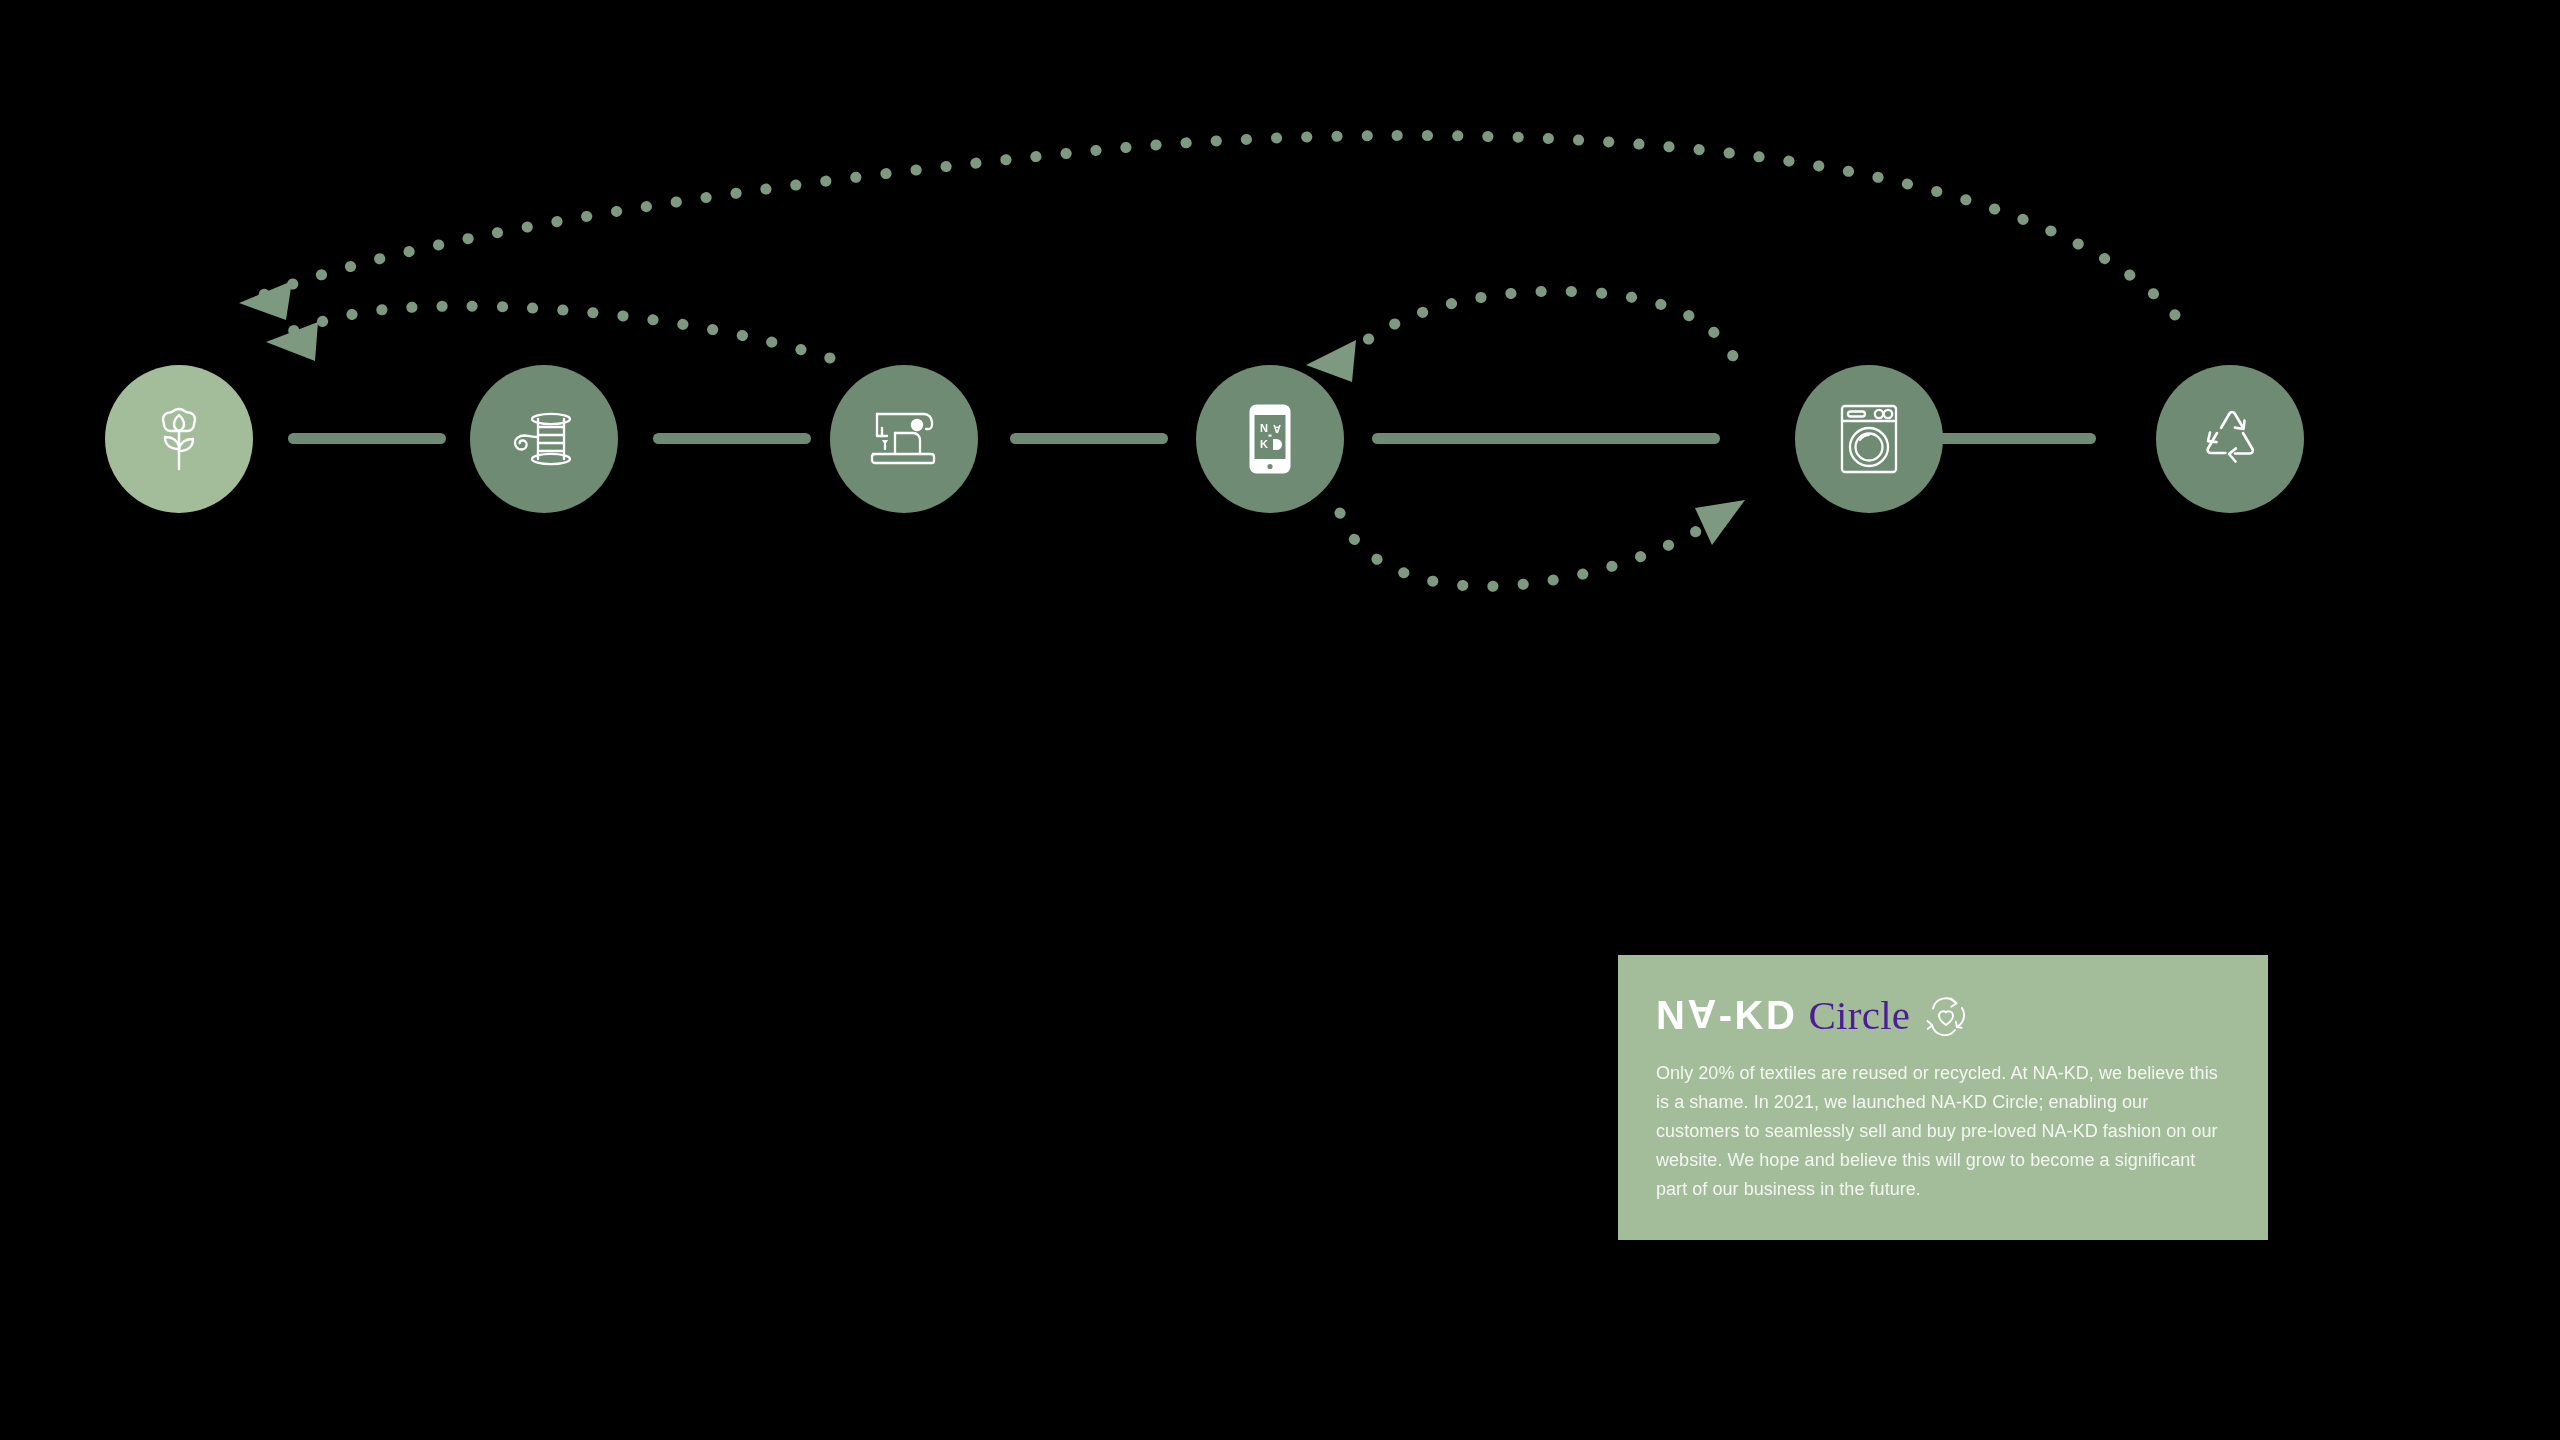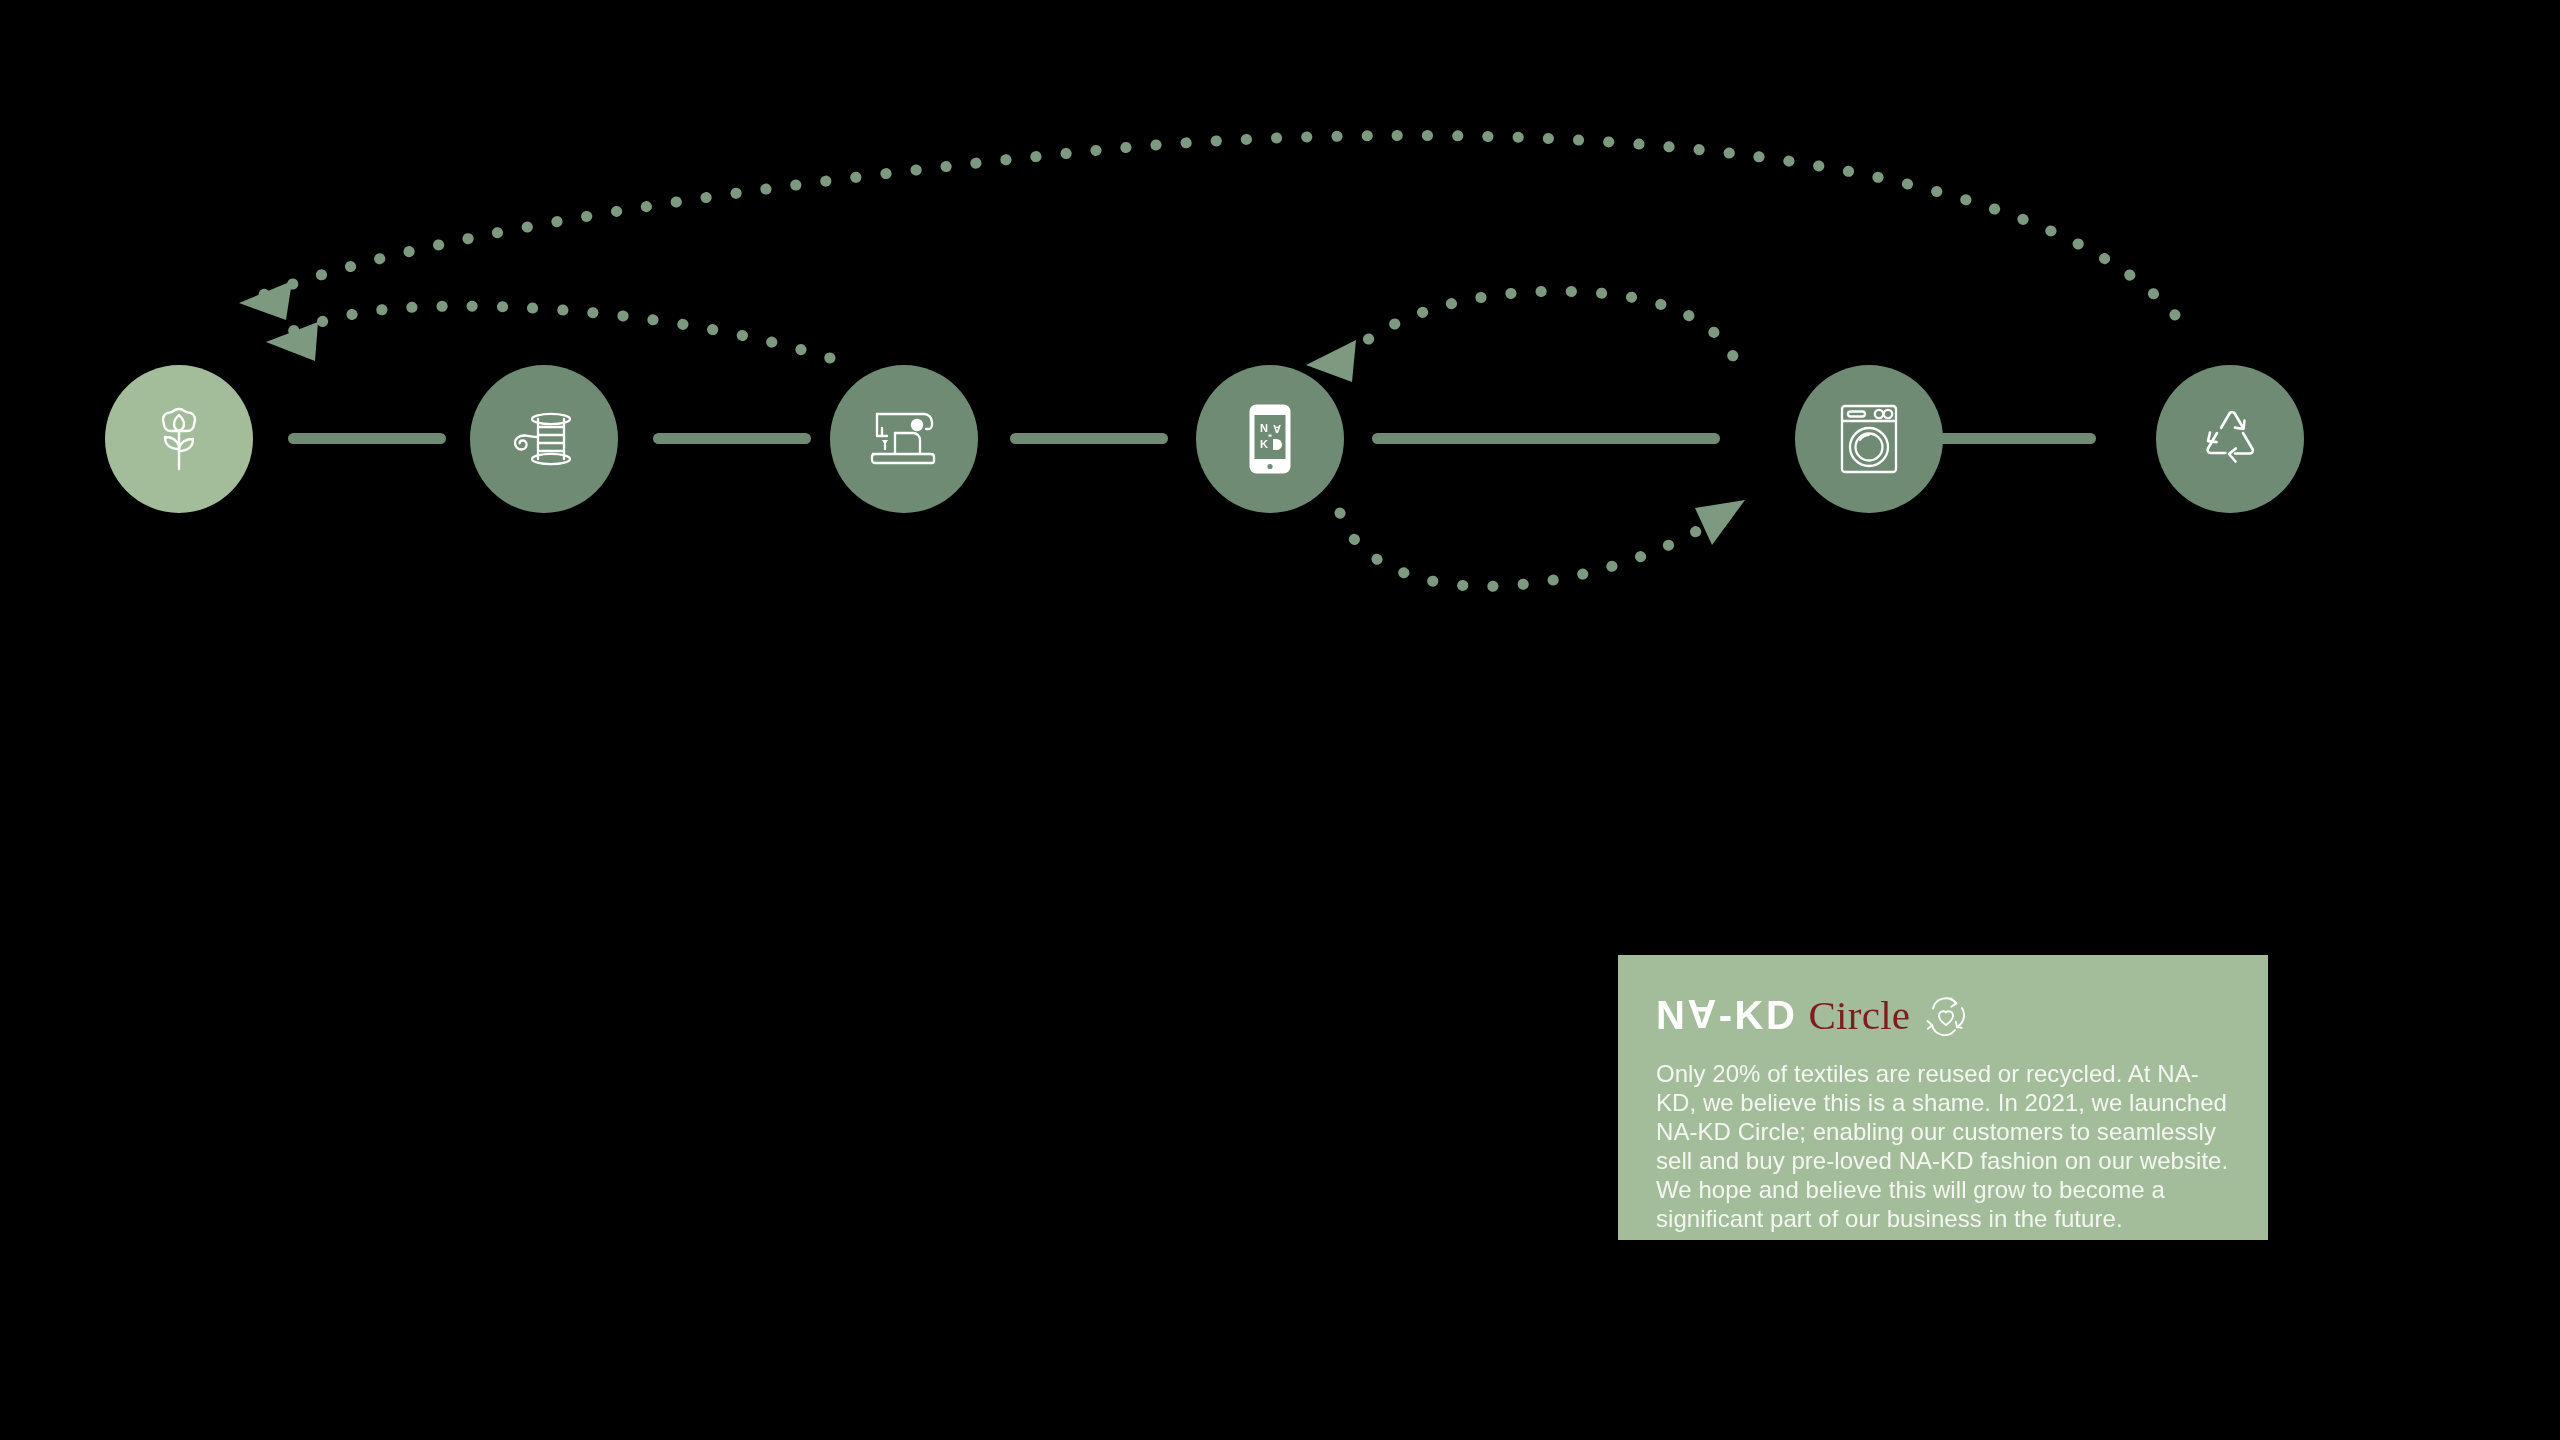--- a/index.html
+++ b/index.html
@@ -132,35 +132,35 @@
     align-items: baseline;
   }
   .logo-nakd .inv-a {
     display: inline-block;
     transform: scaleY(-1);
     font-weight: 700;
     position: relative;
     top: -1px;
   }
   .logo-circle-word {
-    color: #7f1d1d;
+    color: #4c1d95;
     font-family: "Liberation Serif", serif;
     font-size: 41px;
     line-height: 1;
     margin-left: 11px;
     letter-spacing: 0.3px;
   }
   .logo-mark {
     margin-left: 12px;
     display: inline-flex;
     align-items: center;
   }
   .card-body {
     color: #f4f7f1;
-    font-size: 24px;
+    font-size: 18px;
     line-height: 29px;
     margin: 0;
     letter-spacing: 0.05px;
   }
 </style>
 </head>
 <body>
 
 <div id="stage">
 

